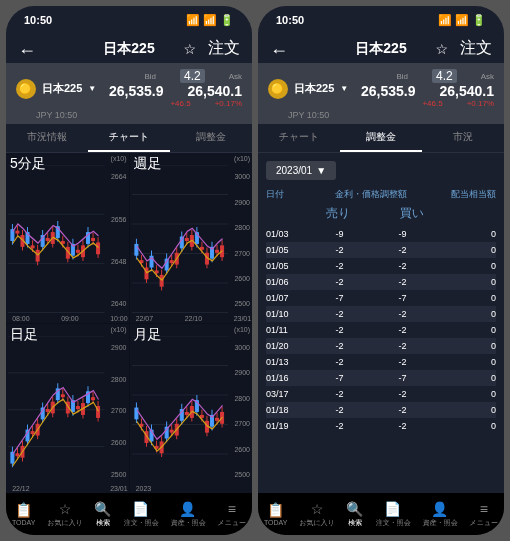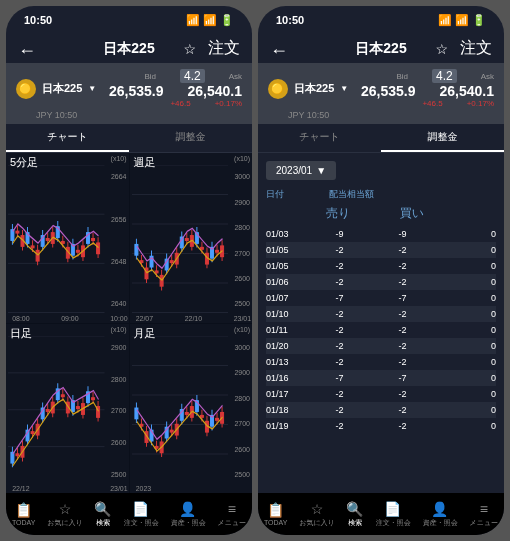--- a/index.html
+++ b/index.html
@@ -21,21 +21,21 @@
 .qlbl{color:#999;font-size:8px}
 .badge{background:#5a6270;color:#fff;padding:0 4px;border-radius:2px;font-size:12px}
 .qval{color:#fff;font-size:14px;font-weight:600}
 .qchg{color:#d93838;font-size:8px}
 .subinfo{color:#888;font-size:9px;padding-left:30px;margin-top:-4px;background:#3a3f4a;padding-bottom:4px}
 .tabs{display:flex;background:#1a1f2e;border-bottom:1px solid #2a3040}
 .tab{flex:1;text-align:center;padding:6px 2px;color:#888;font-size:10px}
 .tab.active{color:#fff;border-bottom:2px solid #fff}
 .charts{flex:1;display:grid;grid-template-columns:1fr 1fr;grid-template-rows:1fr 1fr;gap:1px;background:#0a0f1a;overflow:hidden}
 .chart{background:#0f1420;position:relative;padding:2px}
-.clbl{color:#fff;font-size:11px;position:absolute;top:2px;left:4px;z-index:2}
+.clbl{color:#fff;font-size:14px;position:absolute;top:2px;left:4px;z-index:2}
 .cmul{color:#888;font-size:7px;position:absolute;top:2px;right:2px}
 .ytick{position:absolute;right:2px;color:#888;font-size:7px}
 .xtick{position:absolute;bottom:1px;color:#888;font-size:7px}
 svg.cplot{position:absolute;top:12px;left:2px;right:24px;bottom:10px;width:calc(100% - 26px);height:calc(100% - 22px)}
 .candle{stroke-width:1}
 .up{fill:#4a9eff;stroke:#4a9eff}
 .dn{fill:#d93838;stroke:#d93838}
 .ma1{stroke:#d4a017;stroke-width:1;fill:none}
 .ma2{stroke:#b85cc4;stroke-width:1;fill:none}
 .grid{stroke:#2a3040;stroke-width:0.5}
@@ -90,20 +90,21 @@
     <span class="qval">26,540.1</span>
    </div>
    <div class="qrow">
     <span class="qchg">+46.5</span>
     <span class="qchg">+0.17%</span>
    </div>
   </div>
  </div>
  <div class="subinfo">JPY 10:50</div>
  <div class="tabs">
+  <div class="tab">市況情報</div>
   <div class="tab active">チャート</div>
   <div class="tab">調整金</div>
  </div>
  <div class="charts" id="charts">
       <div class="chart">
         <span class="clbl">5分足</span>
         <span class="cmul">(x10)</span>
         <span class="ytick" style="top: 87%;">2640</span>
         <span class="ytick" style="top: 62%;">2648</span>
         <span class="ytick" style="top: 37%;">2656</span>
@@ -385,28 +386,30 @@
    <div class="qrow">
     <span class="qchg">+46.5</span>
     <span class="qchg">+0.17%</span>
    </div>
   </div>
  </div>
  <div class="subinfo">JPY 10:50</div>
  <div class="tabs">
   <div class="tab">チャート</div>
   <div class="tab active">調整金</div>
+  <div class="tab">市況</div>
  </div>
  <div class="adj">
   <div class="dsel">
         <span>2023/01</span>
         <span>▼</span>
       </div>
   <div class="thdr">
    <div>日付</div>
+   <div class="c2">金利・価格調整額</div>
    <div class="c3">配当相当額</div>
   </div>
   <div class="tsub">
    <div></div>
    <div class="s1">売り</div>
    <div class="s2">買い</div>
    <div class="s3"></div>
   </div>
   <div id="adjrows">
         <div class="trow">
@@ -463,21 +466,21 @@
           <div class="v2">-2</div>
           <div class="v3">0</div>
         </div>
         <div class="trow odd">
           <div>01/16</div>
           <div class="v1">-7</div>
           <div class="v2">-7</div>
           <div class="v3">0</div>
         </div>
         <div class="trow">
-          <div>01/17</div>
+          <div>03/17</div>
           <div class="v1">-2</div>
           <div class="v2">-2</div>
           <div class="v3">0</div>
         </div>
         <div class="trow odd">
           <div>01/18</div>
           <div class="v1">-2</div>
           <div class="v2">-2</div>
           <div class="v3">0</div>
         </div>

